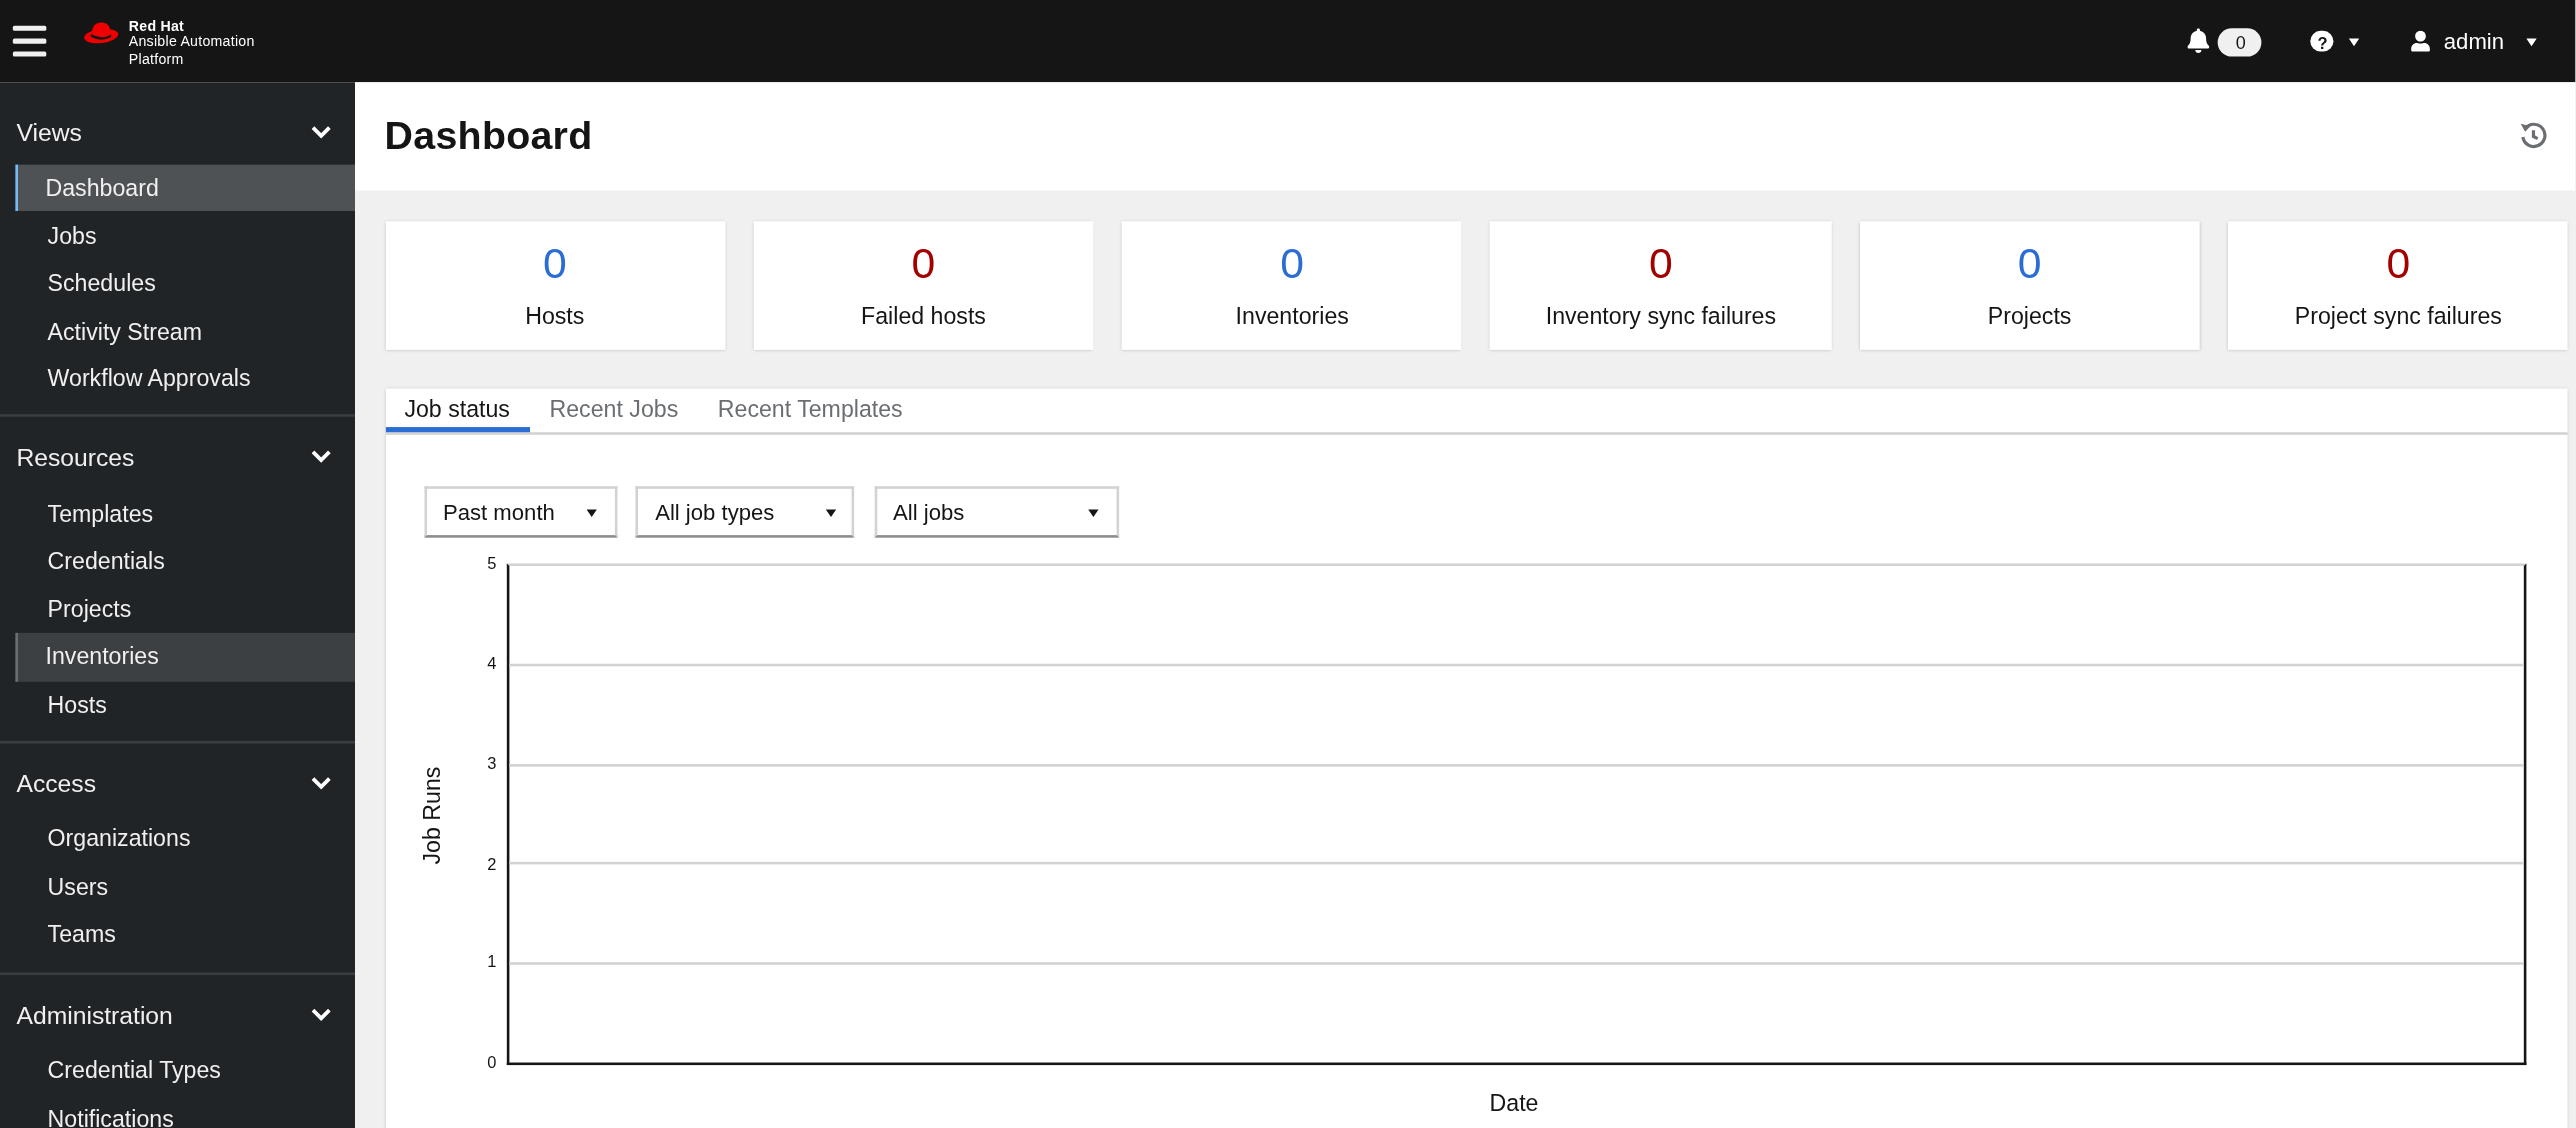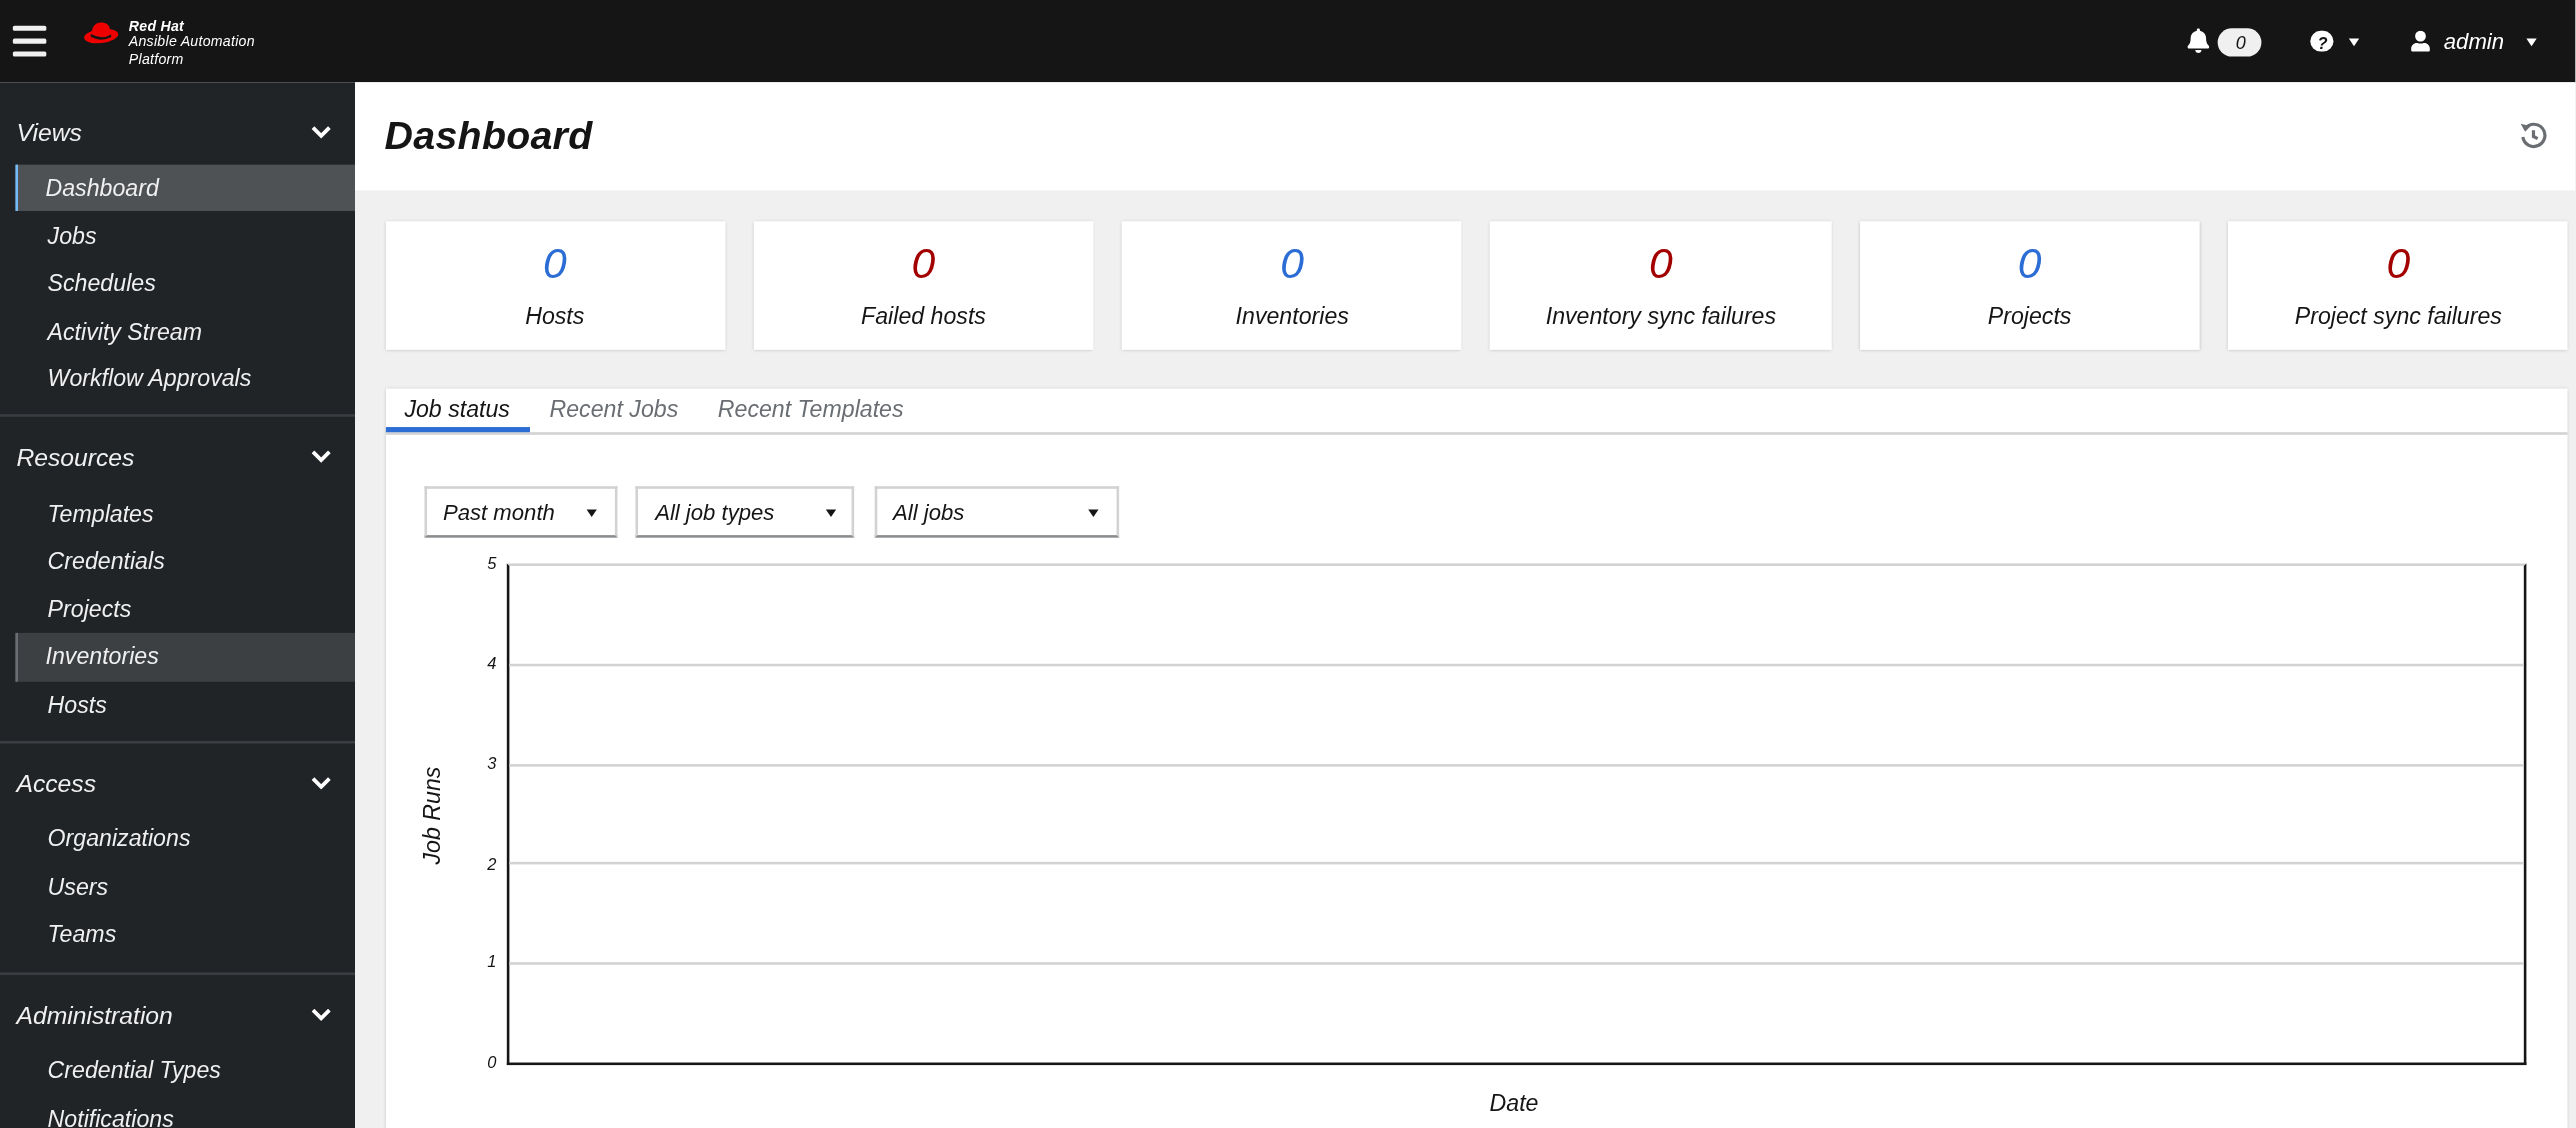--- a/index.html
+++ b/index.html
@@ -1,16 +1,16 @@
 <!DOCTYPE html>
 <html style="font-size:10.2px"><head>
 <meta charset="utf-8">
 <style>
   html,body{margin:0;padding:0;background:#f0f0f0;}
-  .viewport{width:2576px;height:1129px;overflow:hidden;position:relative;background:#f0f0f0;font-style:italic;}
+  .viewport{width:2576px;height:1129px;overflow:hidden;position:relative;background:#f0f0f0;}
   .stage{width:1001px;height:439px;transform:scale(2.5727);transform-origin:0 0;position:relative;
          font-family:"Liberation Sans",sans-serif;color:#151515;}
 
   
   .masthead{position:absolute;left:0;top:0;width:1001px;height:32px;background:#151515;
             display:flex;align-items:center;}
   .nav-toggle{margin-left:5.1px;width:22px;height:22px;display:flex;flex-direction:column;
               justify-content:center;gap:2.7px;cursor:pointer;}
   .nav-toggle .bar{width:12.8px;height:2.4px;background:#f0f0f0;border-radius:0.6px;}
   .brand{display:flex;align-items:flex-start;gap:3.2px;margin-left:5.1px;margin-top:1.3px;}

